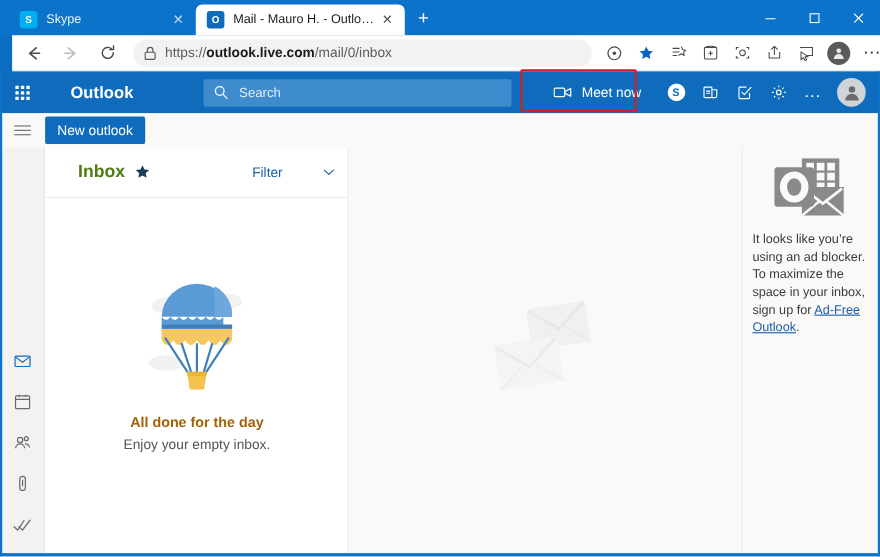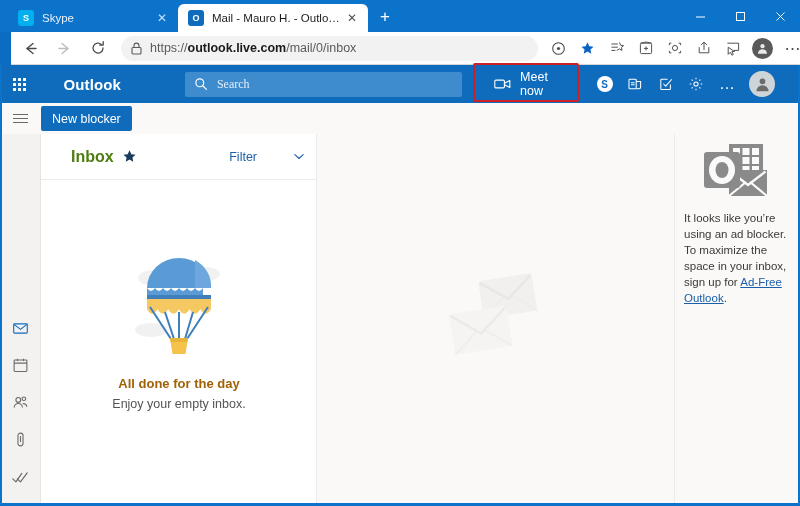--- a/index.html
+++ b/index.html
@@ -126,25 +126,25 @@
   }
   .searchbox {
     width: 280px; height: 25px; margin-left: 42px;
     background: #3e8ccd; border-radius: 2px;
     display: flex; align-items: center; padding: 0 9px;
   }
   .searchbox .sicon { color: #ffffff; display: flex; margin-right: 9px; }
   .search-input {
     background: transparent; border: 0; outline: 0;
     color: #ffffff; font-size: 12px;
-    font-family: Liberation Serif, serif;
+    font-family: Liberation Sans, sans-serif;
     width: 100%;
   }
   .search-input::placeholder { color: #e3eefa; opacity: 1; }
-  .ol-right { margin-left: auto; display: flex; align-items: center; padding-right: 20px; }
+  .ol-right { margin-left: auto; display: flex; align-items: center; padding-right: 8px; }
   .meetnow {
     display: flex; align-items: center; height: 28px;
     padding: 0 10px; color: #ffffff; font-size: 12.5px;
     margin-right: 6px;
   }
   .meetnow .mn-ico { margin-right: 9px; display: flex; }
   .hl-box {
     position: absolute; left: 473px; top: 63px;
     width: 106px; height: 39px;
     border: 2px solid #cc2026; border-radius: 2px;
@@ -469,21 +469,21 @@
   </div>
 
   <div class="hl-box"></div>
 
   <div class="ol-body">
 
     <div class="cmdbar">
       <div class="hamburger">
           <span></span>
         </div>
-      <button class="newmsg">New blocker</button>
+      <button class="newmsg">New outlook</button>
     </div>
 
     <div class="rail">
       <div class="rail-ico active">
         <svg width="17" height="17" viewBox="0 0 20 20" fill="none" stroke="currentColor" stroke-width="1.3">
           <rect x="2" y="4.5" width="16" height="11" rx="1"></rect>
           <path d="M2.4 5.2 L10 11 L17.6 5.2"></path>
         </svg>
       </div>
       <div class="rail-ico">

